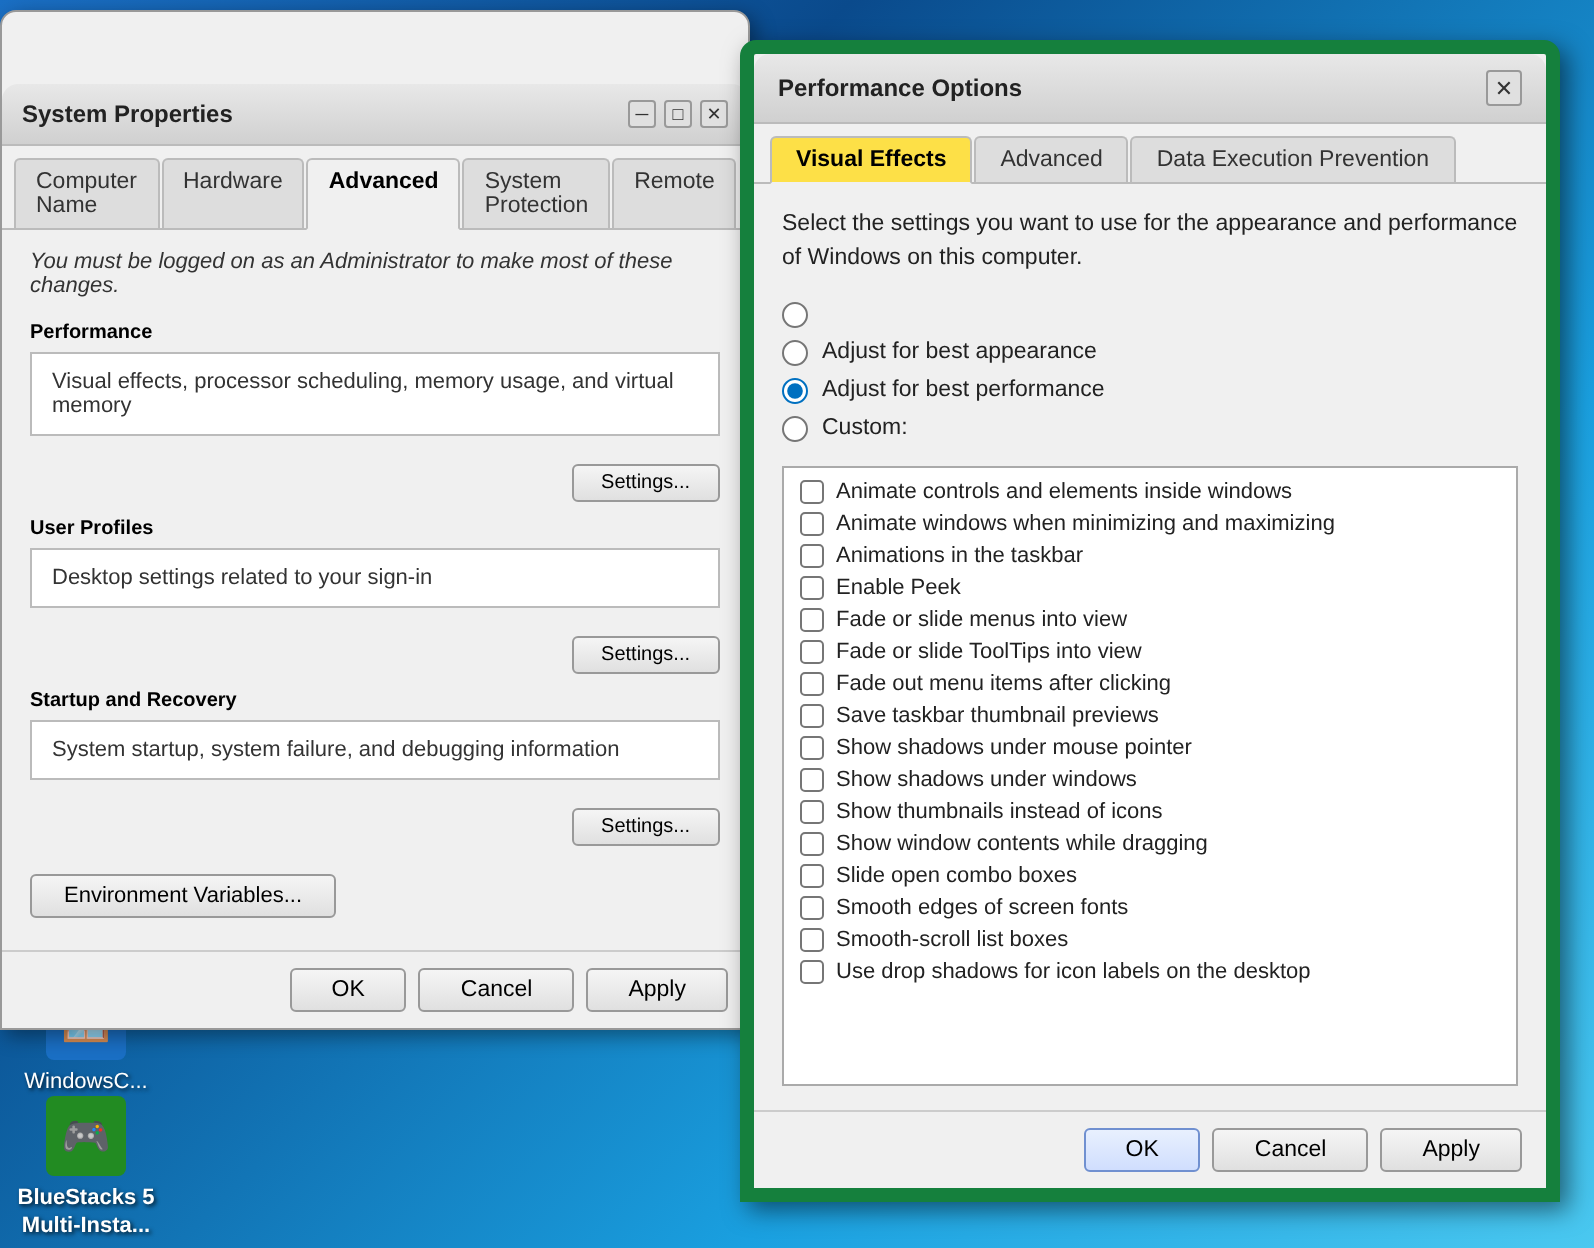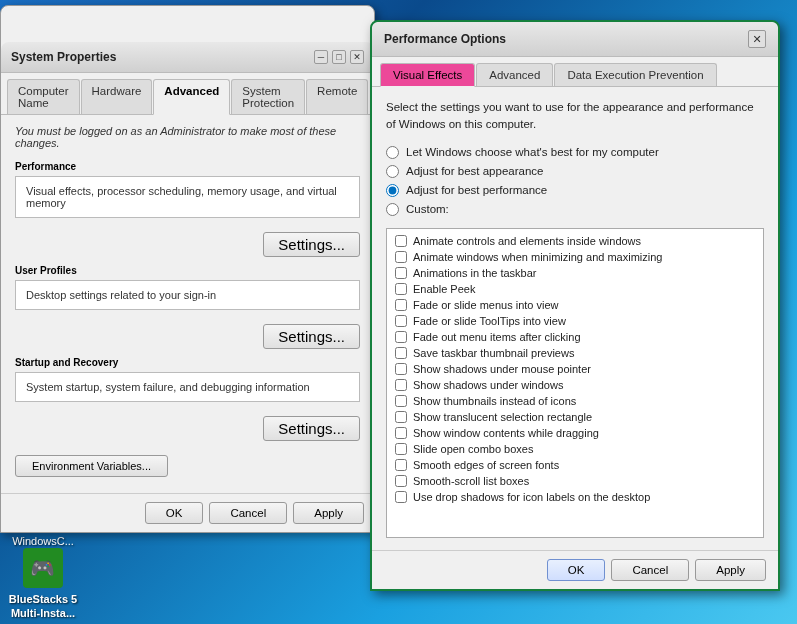--- a/index.html
+++ b/index.html
@@ -139,21 +139,21 @@
       font-size: 11px;
       color: #333;
     }
     .settings-btn-row {
       display: flex;
       justify-content: flex-end;
       padding: 4px 0;
     }
     .settings-btn {
       padding: 3px 14px;
-      font-size: 15px;
+      font-size: 10px;
       border: 1px solid #999;
       background: linear-gradient(to bottom, #f5f5f5, #e0e0e0);
       cursor: pointer;
       border-radius: 3px;
     }
     .env-btn-row {
       display: flex;
       padding: 6px 0;
     }
     .env-btn {
@@ -181,21 +181,21 @@
       border-radius: 3px;
     }
 
     
     .perf-dialog {
       position: absolute;
       top: 20px;
       left: 370px;
       width: 410px;
       background: #f0f0f0;
-      border: 2px solid #15803d;
+      border: 7px solid #15803d;
       box-shadow: 4px 4px 12px rgba(0,0,0,0.5);
       border-radius: 8px 8px 0 0;
     }
     .perf-titlebar {
       background: linear-gradient(to bottom, #e8e8e8, #d0d0d0);
       padding: 8px 12px;
       display: flex;
       align-items: center;
       justify-content: space-between;
       border-radius: 8px 8px 0 0;
@@ -231,24 +231,24 @@
       padding: 5px 12px;
       font-size: 11.5px;
       cursor: pointer;
       border: 1px solid #bbb;
       border-bottom: none;
       background: #ddd;
       border-radius: 3px 3px 0 0;
       color: #333;
     }
     .perf-tab.active {
-      background: #ec4899;
+      background: #fde047;
       border-bottom: 1px solid #f0f0f0;
       margin-bottom: -1px;
-      font-weight: 400;
+      font-weight: 700;
       color: #000;
     }
     .perf-content {
       padding: 12px 14px;
     }
     .perf-desc {
       font-size: 11.5px;
       color: #222;
       margin-bottom: 12px;
       line-height: 1.5;
@@ -401,21 +401,20 @@
     <div class="perf-tab active">Visual Effects</div>
     <div class="perf-tab">Advanced</div>
     <div class="perf-tab">Data Execution Prevention</div>
   </div>
   <div class="perf-content">
     <div class="perf-desc">Select the settings you want to use for the appearance and performance of Windows on this computer.</div>
 
     <div class="radio-group">
       <label class="radio-item">
         <input type="radio" name="perf_radio" style="">
-        <span>Let Windows choose what's best for my computer</span>
       </label>
       <label class="radio-item">
         <input type="radio" name="perf_radio" style="">
         <span>Adjust for best appearance</span>
       </label>
       <label class="radio-item">
         <input type="radio" name="perf_radio" checked="" style="">
         <span>Adjust for best performance</span>
       </label>
       <label class="radio-item">
@@ -461,24 +460,20 @@
         <input type="checkbox" style="">
         <span>Show shadows under mouse pointer</span>
       </label>
       <label class="checkbox-item">
         <input type="checkbox" style="">
         <span>Show shadows under windows</span>
       </label>
       <label class="checkbox-item">
         <input type="checkbox" style="">
         <span>Show thumbnails instead of icons</span>
-      </label>
-      <label class="checkbox-item">
-        <input type="checkbox" style="">
-        <span>Show translucent selection rectangle</span>
       </label>
       <label class="checkbox-item">
         <input type="checkbox" style="">
         <span>Show window contents while dragging</span>
       </label>
       <label class="checkbox-item">
         <input type="checkbox" style="">
         <span>Slide open combo boxes</span>
       </label>
       <label class="checkbox-item">

